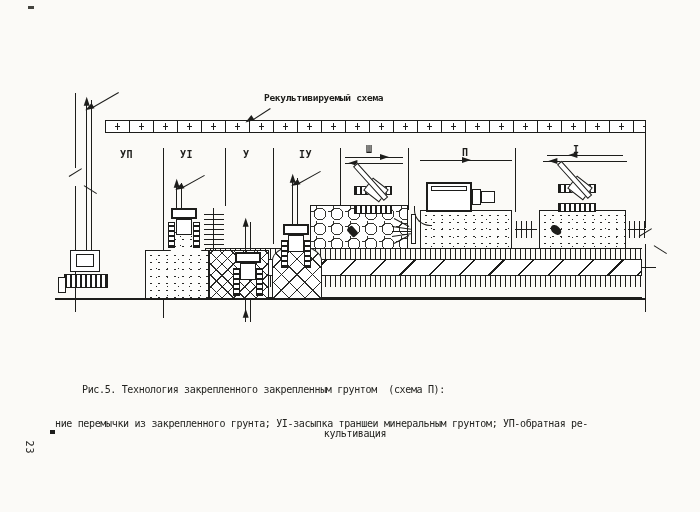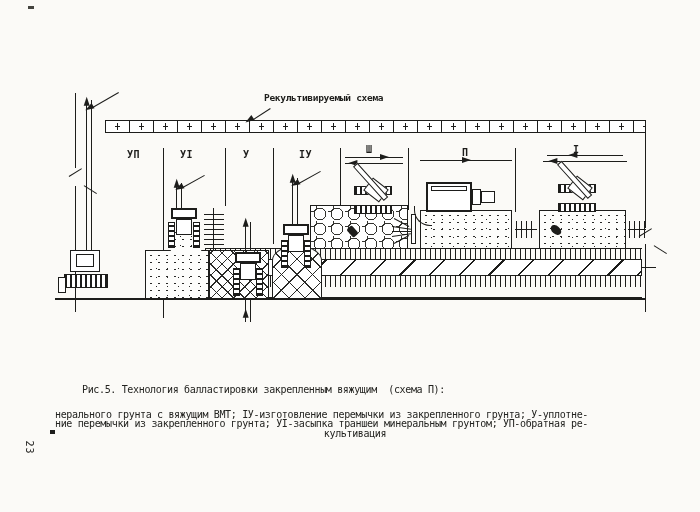--- a/index.html
+++ b/index.html
@@ -70,21 +70,21 @@
   <div class="diag" style="left:639px;top:236px;width:15px;transform:rotate(-32deg);"></div>
   <div class="diag" style="left:639px;top:245px;width:15px;transform:rotate(-148deg);transform-origin:100% 50%;"></div>
 
   <div class="ln" style="left:163px;top:148px;width:1px;height:170px;"></div>
   <div class="ln" style="left:225px;top:148px;width:1px;height:58px;"></div>
   <div class="ln" style="left:273px;top:148px;width:1px;height:96px;"></div>
   <div class="ln" style="left:340px;top:148px;width:1px;height:59px;"></div>
   <div class="ln" style="left:408px;top:148px;width:1px;height:62px;"></div>
   <div class="ln" style="left:515px;top:148px;width:1px;height:64px;"></div>
 
-  <div class="lane-label" style="left:127px;top:149px;">УП</div>
+  <div class="lane-label" style="left:120px;top:149px;">УП</div>
   <div class="lane-label" style="left:180px;top:149px;">УІ</div>
   <div class="lane-label" style="left:243px;top:149px;">У</div>
   <div class="lane-label" style="left:299px;top:149px;">ІУ</div>
   <div class="lane-label" style="left:366px;top:144px;">Ш</div>
   <div class="lane-label" style="left:462px;top:147px;">П</div>
   <div class="lane-label" style="left:573px;top:144px;">І</div>
 
   <div class="ln" style="left:345px;top:157px;width:58px;height:1px;"></div>
   <i class="ah" style="left:380px;top:153.5px;"></i>
   <div class="ln" style="left:345px;top:163px;width:58px;height:1px;"></div>
@@ -205,22 +205,21 @@
     <div class="box" style="left:20px;top:6px;width:20px;height:16px;transform:rotate(38deg);border-width:1.6px;"></div>
     <div class="box" style="left:-6px;top:20px;width:46px;height:6px;transform:rotate(48deg);transform-origin:100% 50%;border-width:1.3px;"></div>
     <div class="abs" style="left:0px;top:52px;width:12px;height:8px;background:#1d1d1b;transform:rotate(40deg);border-radius:50%;"></div>
   </div>
 
   <div class="mast" style="left:86px;top:100px;height:150px;"></div>
   <i class="ah" style="left:84px;top:100px;transform:rotate(-90deg);"></i>
   <div class="diag" style="left:91px;top:108px;width:32px;transform:rotate(-30deg);"></div>
   <i class="ah" style="left:88px;top:104px;transform:rotate(150deg);"></i>
 
-  <div class="cap" style="left:82px;top:385px;">Рис.5. Технология балластировки закрепленным вяжущим  (схема П):</div>
-  <div class="cap" style="left:55px;top:409.5px;">нерального грунта с вяжущим ВМТ; ІУ-изготовление перемычки из закрепленного грунта; У-уплотне-</div>
+  <div class="cap" style="left:82px;top:385px;">Рис.5. Технология закрепленного закрепленным грунтом  (схема П):</div>
   <div class="cap" style="left:55px;top:428.5px;width:600px;text-align:center;">культивация</div>
   <div class="cap" style="left:55px;top:419px;">ние перемычки из закрепленного грунта; УІ-засыпка траншеи минеральным грунтом; УП-обратная ре-</div>
 
   <div class="abs" style="left:22px;top:442px;font-size:10px;transform:rotate(90deg);letter-spacing:1px;">23</div>
   <div class="abs" style="left:50px;top:430px;width:5px;height:4px;background:#1d1d1b;"></div>
   <div class="abs" style="left:28px;top:6px;width:6px;height:3px;background:#44443f;"></div>
 
 </div>
 
 </body></html>

